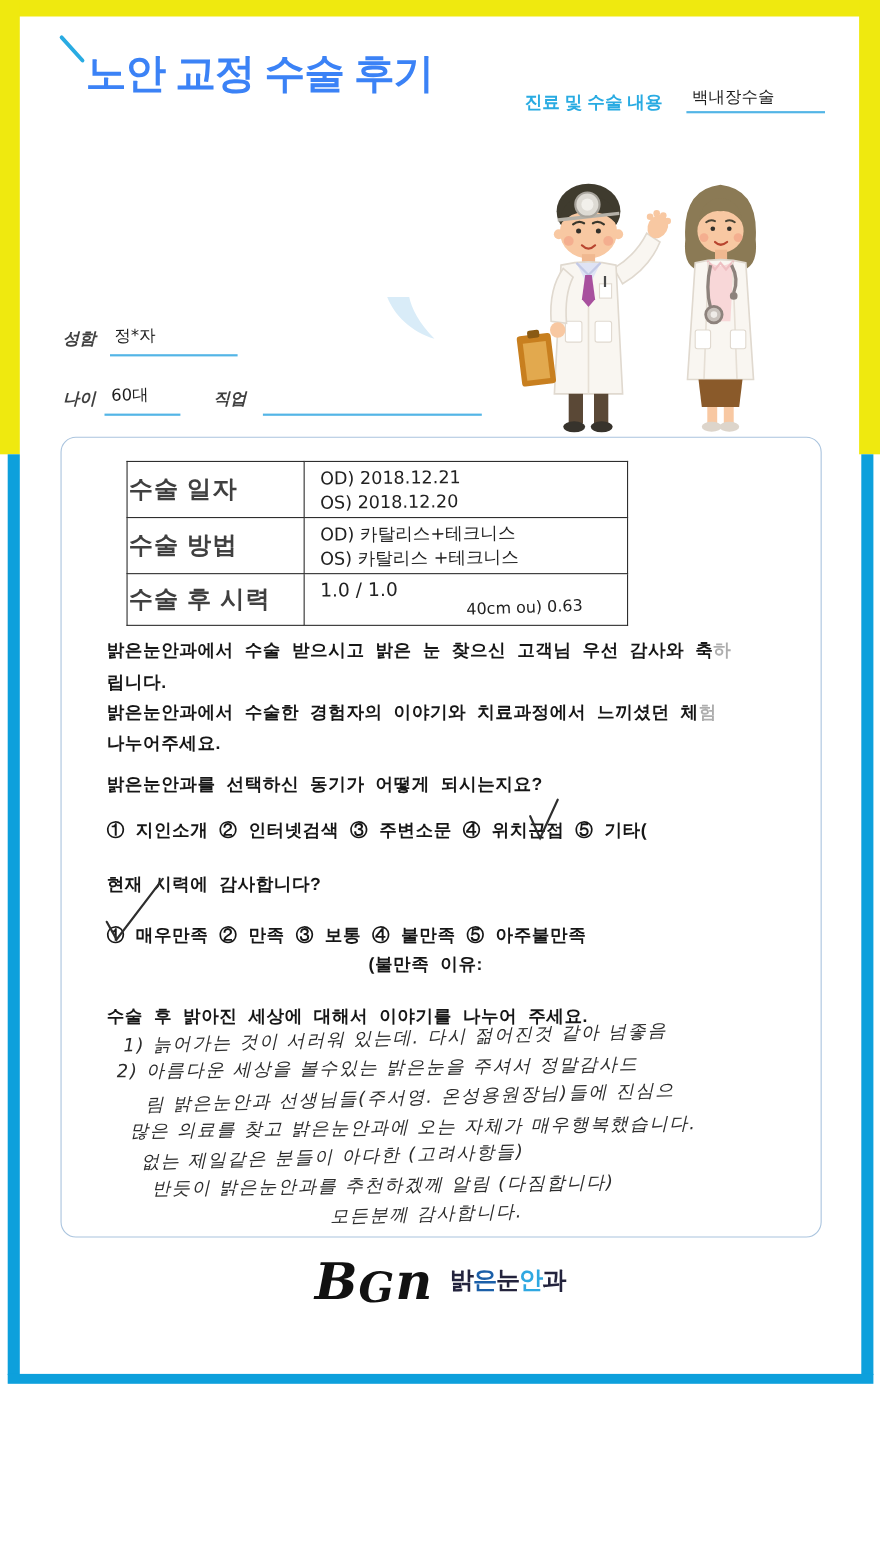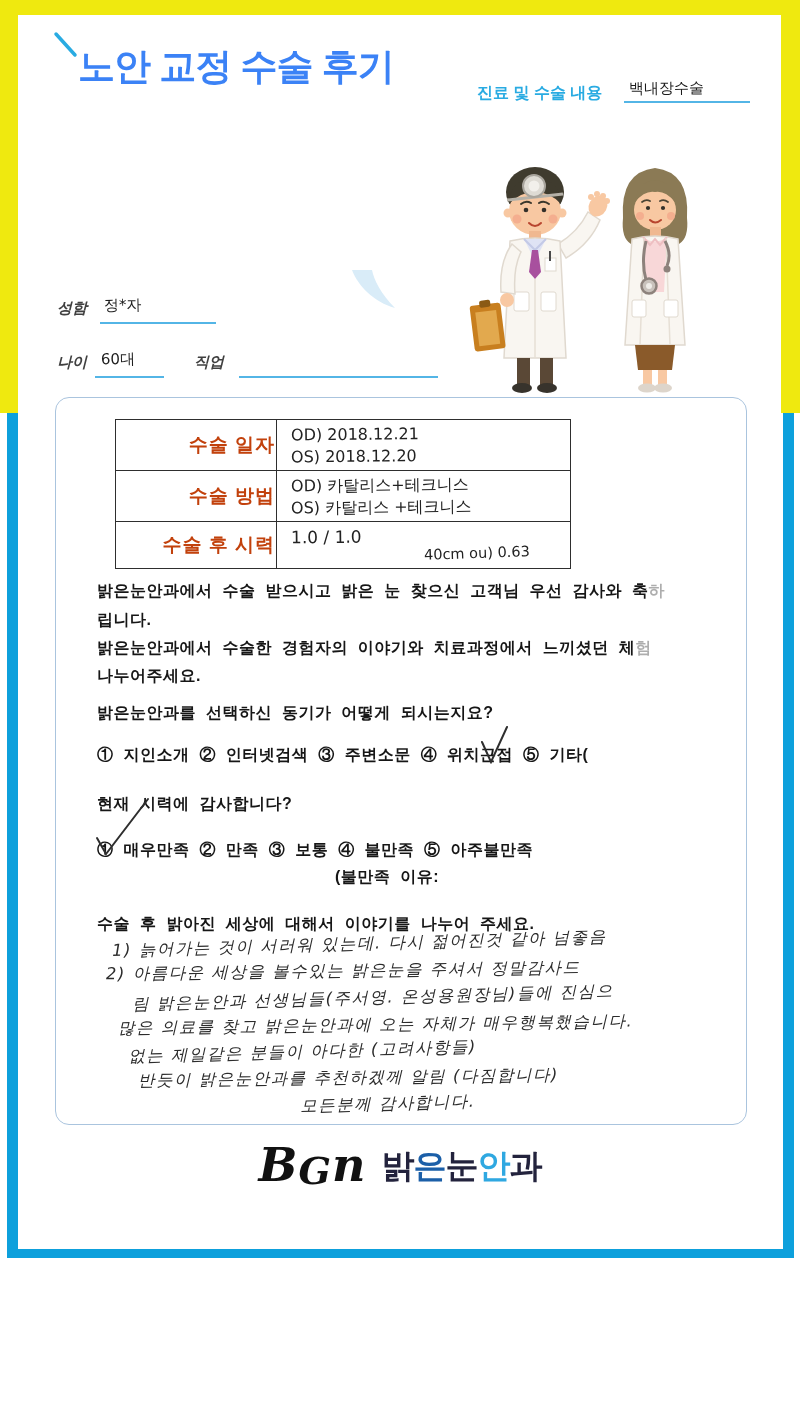--- a/index.html
+++ b/index.html
@@ -35,21 +35,21 @@
   
   .doctors{position:absolute;left:460px;top:140px;}
 
   
   .content-box{position:absolute;left:55px;top:397px;width:690px;height:726px;background:#fff;
                border:1.5px solid #aac4de;border-radius:14px;}
 
   
   .stable{position:absolute;left:115px;top:419px;width:456px;border-collapse:collapse;}
   .stable td{border:1.6px solid #2e2e2e;}
-  .stable .lbl{width:158px;text-align:right;font-size:19px;font-weight:700;color:#c2410c;
+  .stable .lbl{width:158px;text-align:left;font-size:22px;font-weight:700;color:#404040;
                letter-spacing:1px;}
   .stable .val{padding:3px 4px 3px 14px;font-family:"DejaVu Sans",sans-serif;color:#222;}
   .hwline{font-size:16px;line-height:22px;transform:rotate(-.6deg);white-space:nowrap;}
   .visrow{display:flex;align-items:flex-start;}
   .vis-main{font-size:17px;}
   .vis-near{font-size:14.5px;margin-left:62px;margin-top:16px;transform:rotate(-2deg);}
 
   
   .scan{position:absolute;font-size:16px;font-weight:600;color:#161616;letter-spacing:.5px;
         word-spacing:5px;white-space:nowrap;}
@@ -61,21 +61,21 @@
         letter-spacing:1.5px;white-space:nowrap;font-style:italic;}
   .hand:nth-of-type(odd){transform:rotate(-1.6deg);}
   .hand:nth-of-type(even){transform:rotate(-0.8deg);}
 
   
   .logo-wrap{position:absolute;left:0;top:1142px;width:800px;display:flex;justify-content:center;
              align-items:flex-end;gap:16px;}
   .logo-bgn{font-family:"DejaVu Serif",serif;font-style:italic;font-weight:700;color:#111;
             font-size:46px;line-height:46px;display:flex;align-items:flex-end;}
   .logo-bgn .g{font-size:38px;transform:translateY(6px);margin:0 1px;}
-  .logo-name{font-size:33px;font-weight:800;color:#23233d;letter-spacing:-1px;line-height:44px;}
+  .logo-name{font-size:22px;font-weight:800;color:#23233d;letter-spacing:-1px;line-height:44px;font-family:Liberation Mono, monospace;}
   .syl-blue{color:#1b5fa8;}
   .syl-cyan{color:#2fa8e1;}
   .tagline{position:absolute;left:0;top:1204px;width:800px;text-align:center;font-size:14.5px;
            color:#4a4a4a;letter-spacing:-0.2px;}
 </style>
 </head>
 <body>
 
 <div id="page">
 

